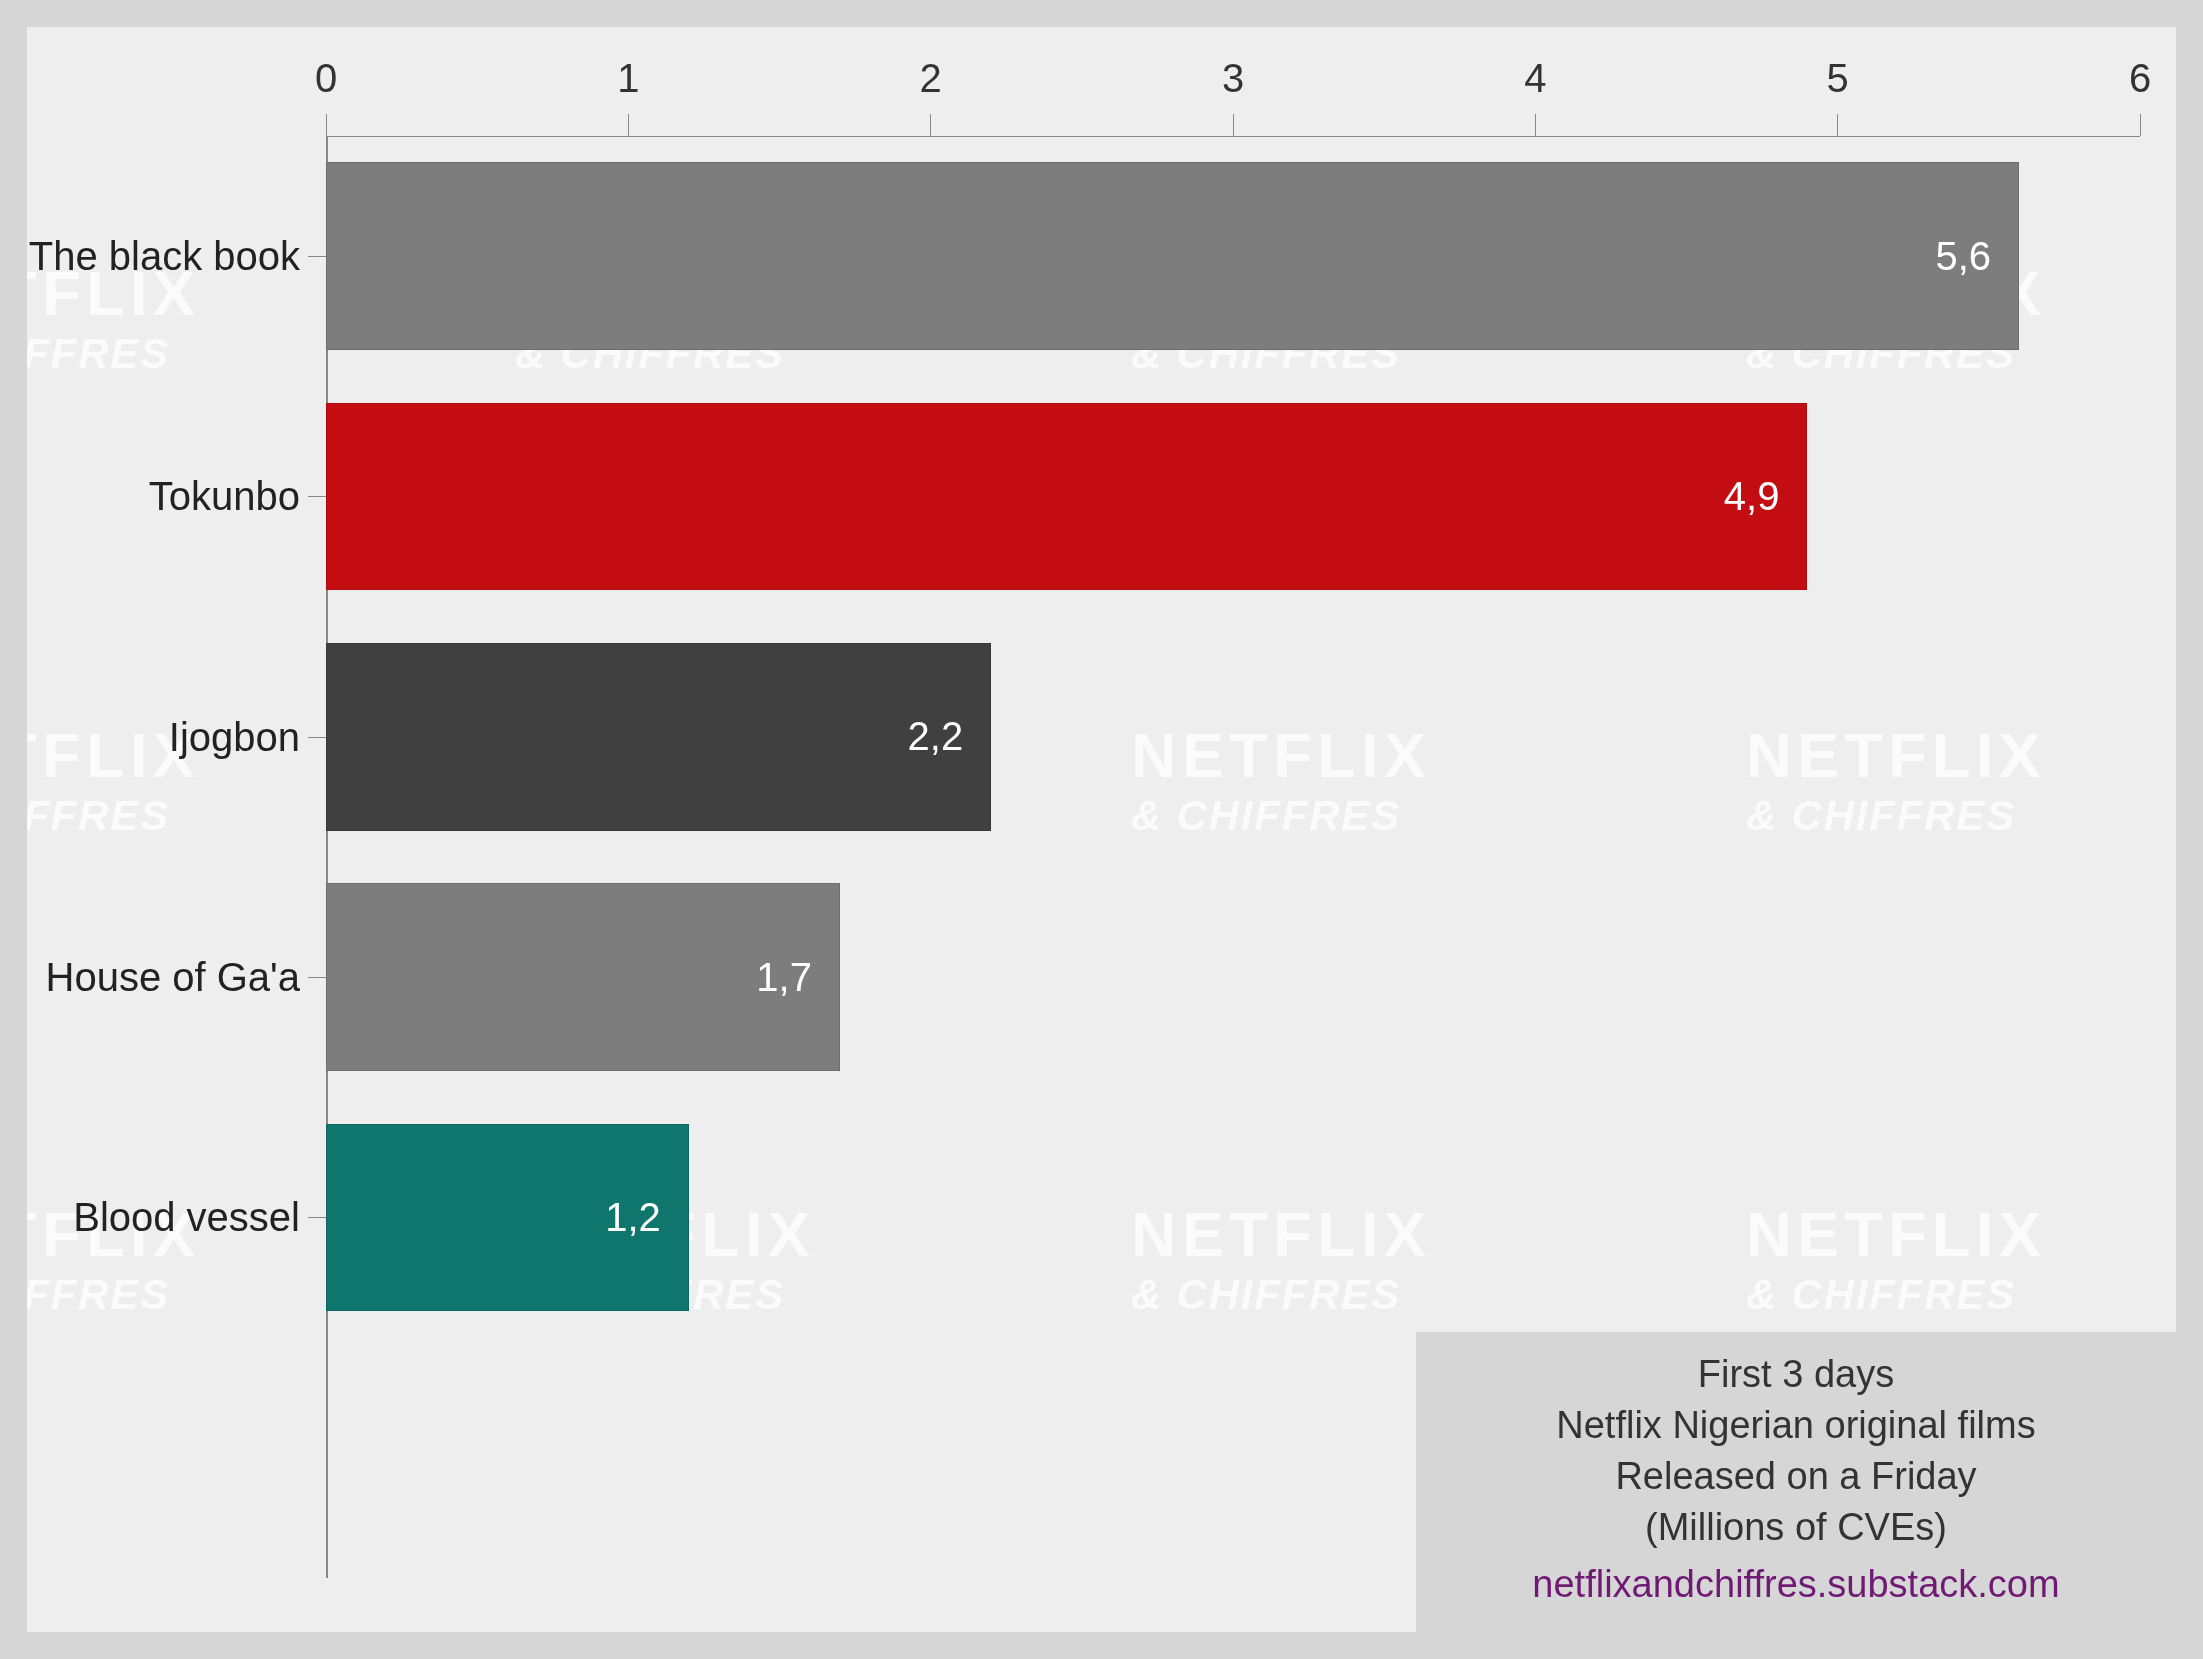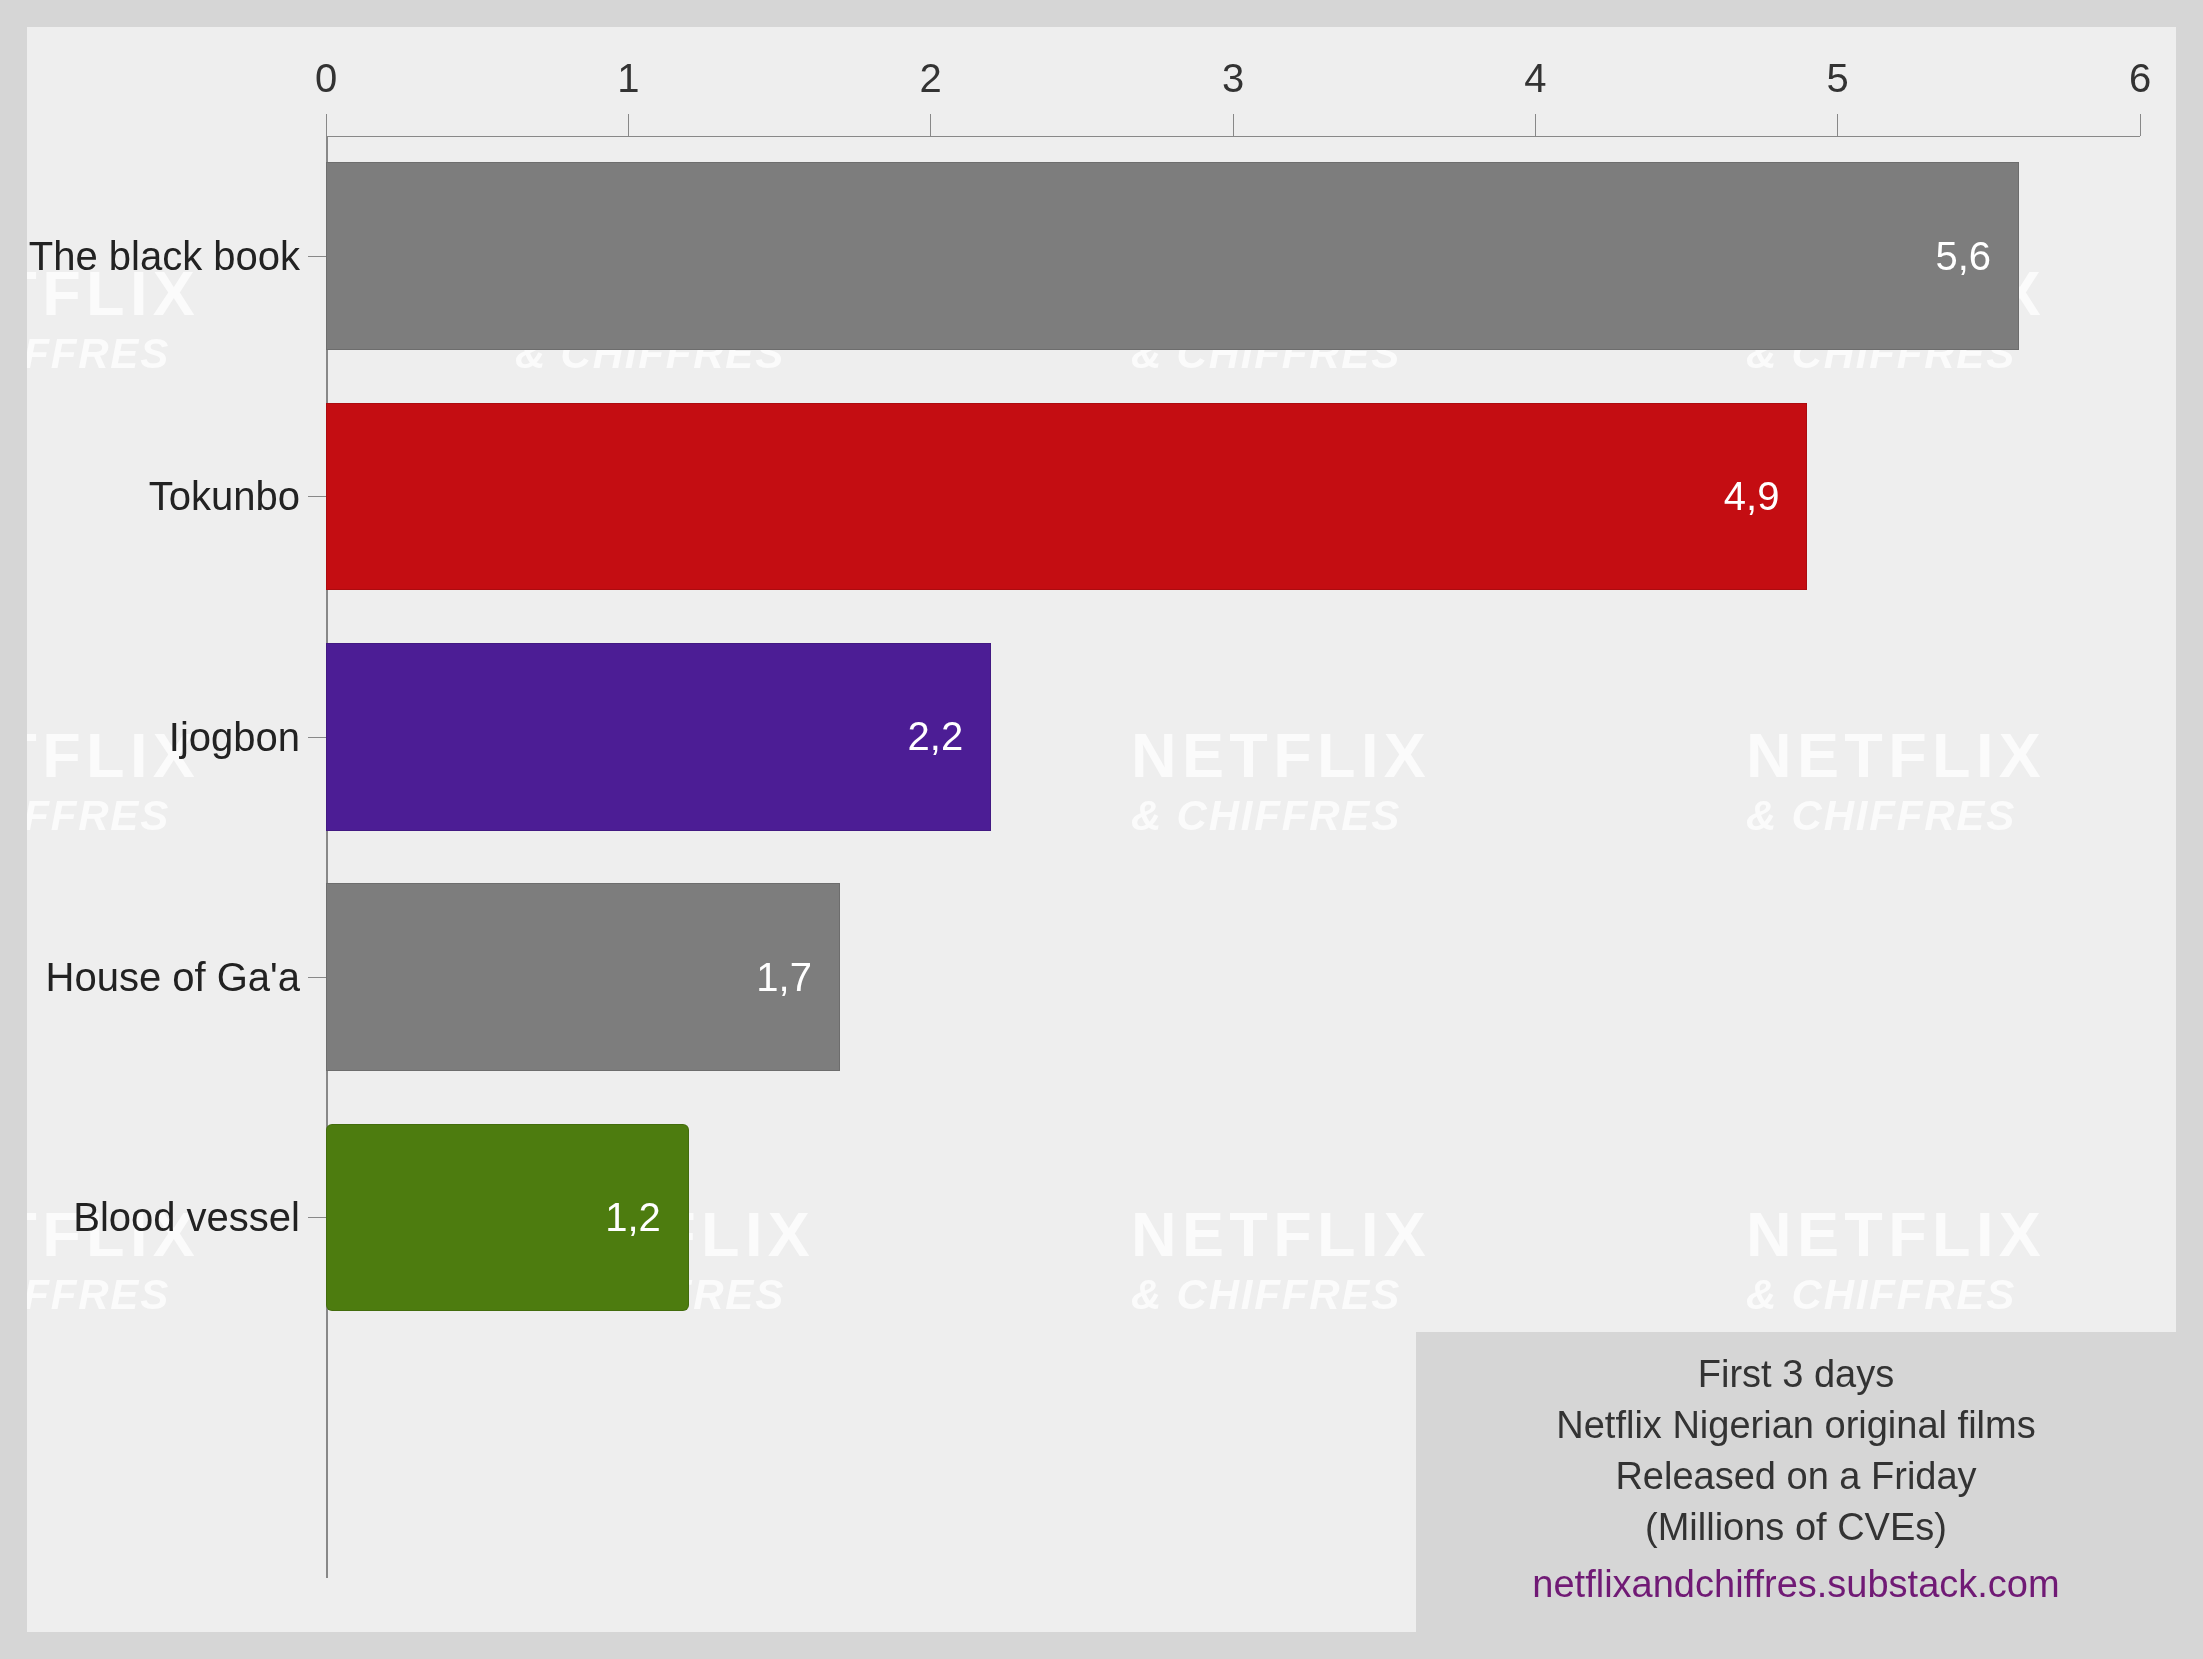--- a/index.html
+++ b/index.html
@@ -232,35 +232,35 @@
         <div class="bar-row" style="top: 18.5%; height: 13%;">
           <div class="row-tick"></div>
           <div class="y-label">Tokunbo</div>
           <div class="bar" style="width: 81.6667%; background: rgb(196, 13, 18);">
             <span class="val">4,9</span>
           </div>
         </div>
         <div class="bar-row" style="top: 35.1667%; height: 13%; padding-left: 21px;">
           <div class="row-tick"></div>
           <div class="y-label">Ijogbon</div>
-          <div class="bar" style="width: 36.6667%; background: #4c1d95;">
+          <div class="bar" style="width: 36.6667%; background: #404040;">
             <span class="val">2,2</span>
           </div>
         </div>
         <div class="bar-row" style="top: 51.8333%; height: 13%;">
           <div class="row-tick"></div>
           <div class="y-label">House of Ga'a</div>
           <div class="bar" style="width: 28.3333%; background: rgb(125, 125, 125);">
             <span class="val">1,7</span>
           </div>
         </div>
         <div class="bar-row" style="top: 68.5%; height: 13%;">
           <div class="row-tick"></div>
           <div class="y-label">Blood vessel</div>
-          <div class="bar" style="width: 20%; background: #4d7c0f; border-radius: 6px;">
+          <div class="bar" style="width: 20%; background: #0f766e;">
             <span class="val">1,2</span>
           </div>
         </div>
       </div>
 
     <div class="legend">
       <div>First 3 days</div>
       <div>Netflix Nigerian original films</div>
       <div>Released on a Friday</div>
       <div>(Millions of CVEs)</div>

